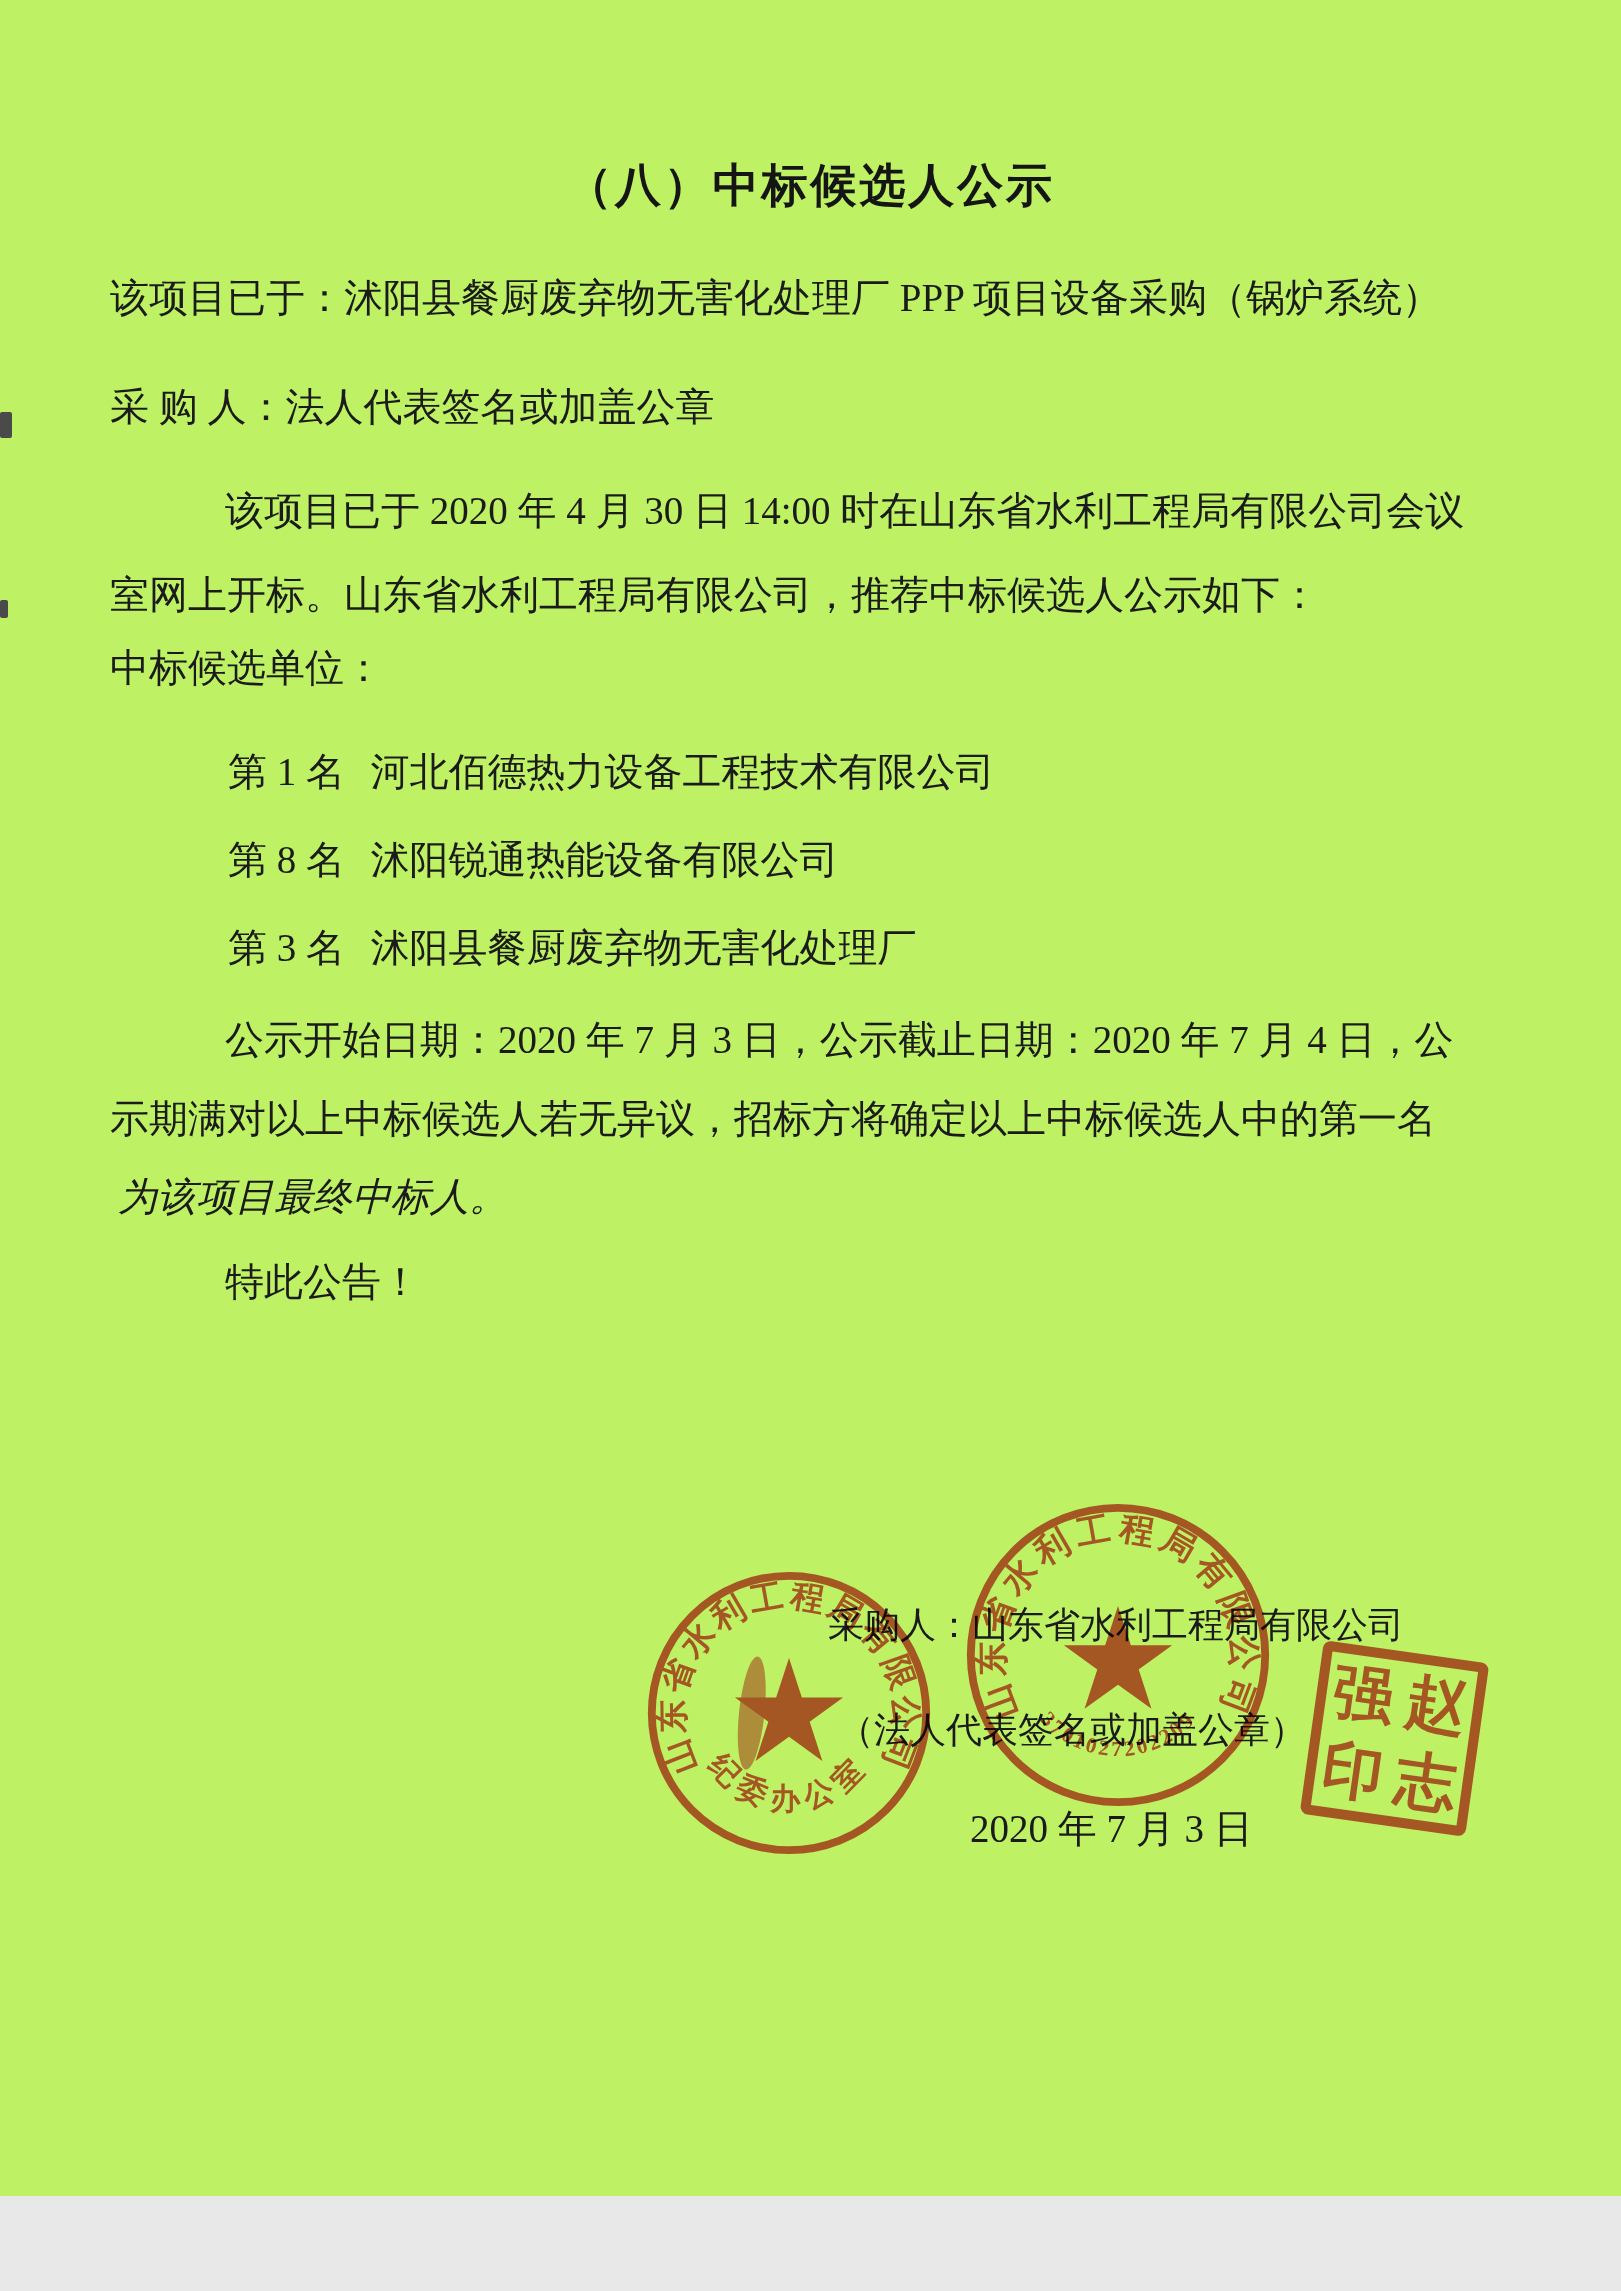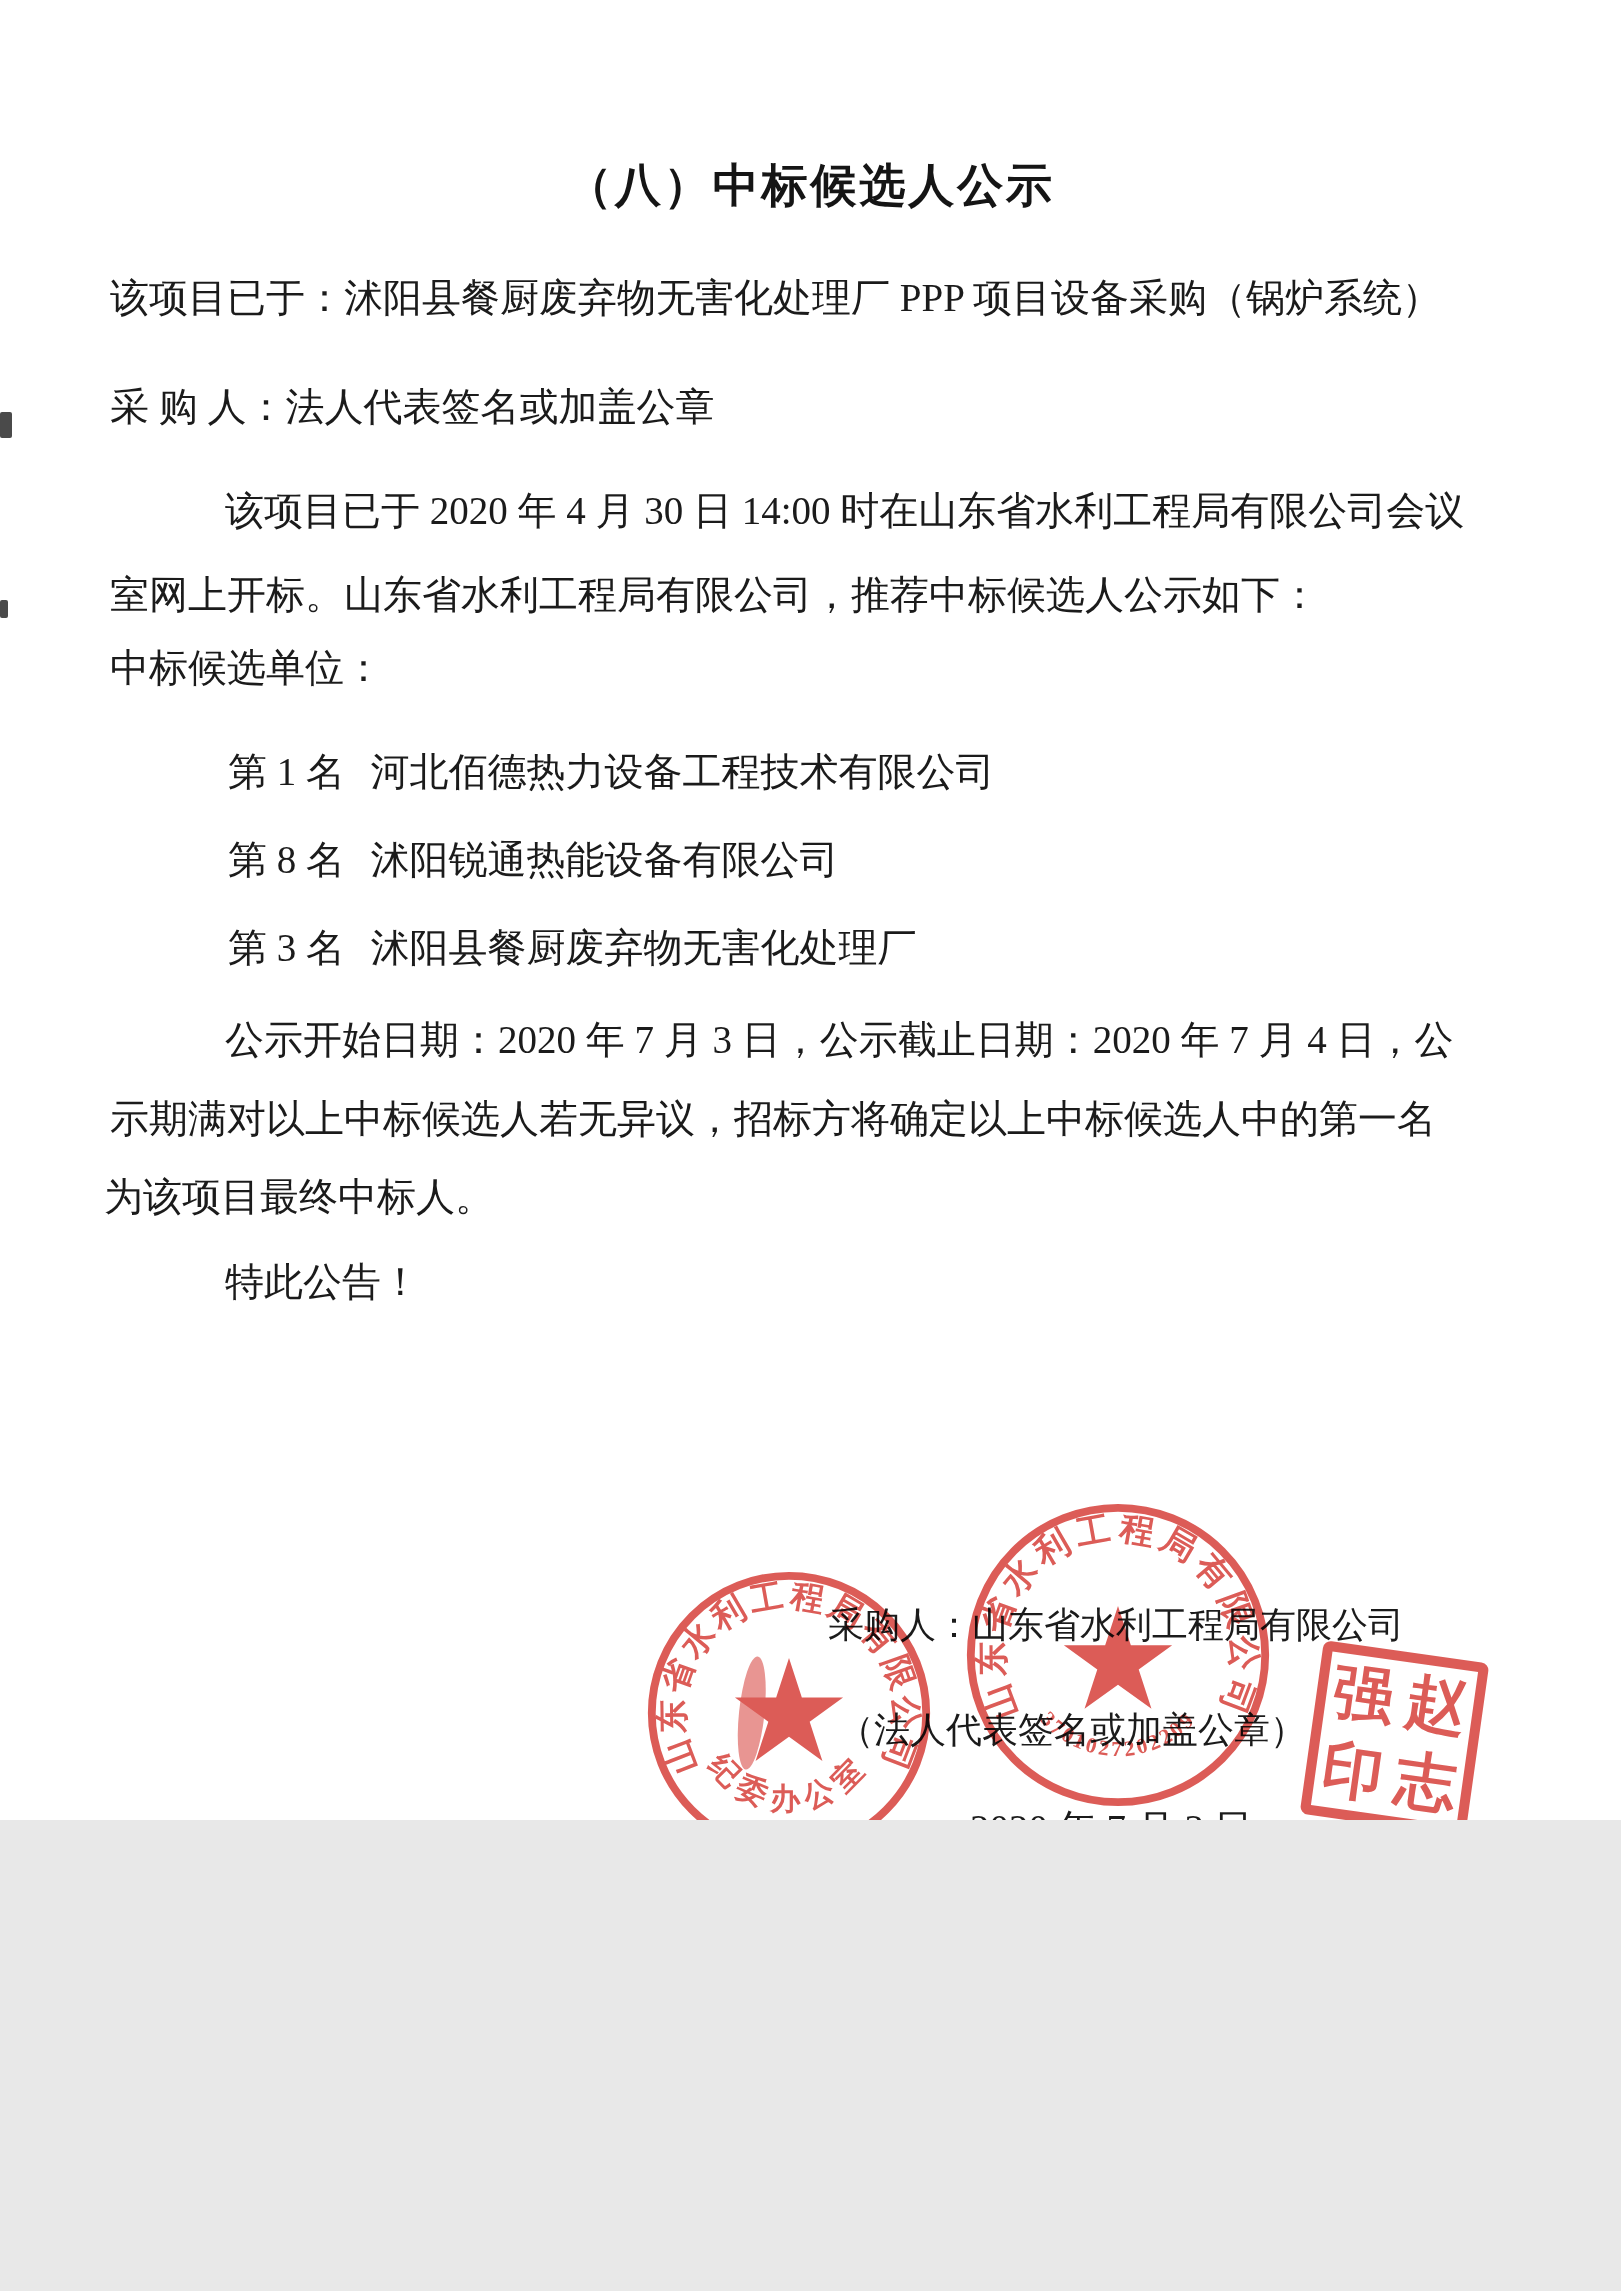--- a/index.html
+++ b/index.html
@@ -1,18 +1,18 @@
 <!DOCTYPE html>
 <html><head>
 <meta charset="utf-8">
 <style>
   html,body { margin:0; padding:0; background:#e8e8e8; }
   .page {
-    position:relative; width:1621px; height:1820px;
-    background:#ffffff; overflow:hidden;
+    position:relative; width:1621px; height:2196px;
+    background:#bef264; overflow:hidden;
     font-family:"Liberation Serif", serif; color:#1b1b1b;
   }
   .line { position:absolute; white-space:nowrap; font-size:39px; line-height:1.2; }
   .title {
     position:absolute; left:0; top:155px; width:100%; text-align:center;
     font-family:"Liberation Sans", sans-serif; font-weight:bold;
     font-size:46px; letter-spacing:2.9px; color:#151515;
   }
   .cand-rank { display:inline-block; }
   .cand-company { display:inline-block; margin-left:25.5px; }
@@ -57,21 +57,21 @@
   </div>
   <div class="line" style="left:228px; top:837px;">
     <span class="cand-rank">第 8 名</span><span class="cand-company">沭阳锐通热能设备有限公司</span>
   </div>
   <div class="line" style="left:228px; top:925px;">
     <span class="cand-rank">第 3 名</span><span class="cand-company">沭阳县餐厨废弃物无害化处理厂</span>
   </div>
 
   <div class="line" style="left:225px; top:1017px;">公示开始日期：2020 年 7 月 3 日，公示截止日期：2020 年 7 月 4 日，公</div>
   <div class="line" style="left:110px; top:1096px;">示期满对以上中标候选人若无异议，招标方将确定以上中标候选人中的第一名</div>
-  <div class="line" style="left:104px; top:1174px;">为该项目最终中标人。</div>
+  <div class="line" style="left:118px; top:1174px;font-style:italic;">为该项目最终中标人。</div>
 
   <div class="line" style="left:225px; top:1259px;">特此公告！</div>
 
   <div class="line" style="left:828px; top:1604px; font-size:36px;">采购人：山东省水利工程局有限公司</div>
   <div class="line" style="left:838px; top:1709px; font-size:36px;">（法人代表签名或加盖公章）</div>
   <div class="line" style="left:970px; top:1806px;">2020 年 7 月 3 日</div>
 
   <div class="stamps">
 
     <svg class="stamp-svg" style="left:642px; top:1566px;" width="294" height="294" viewBox="0 0 300 300">

